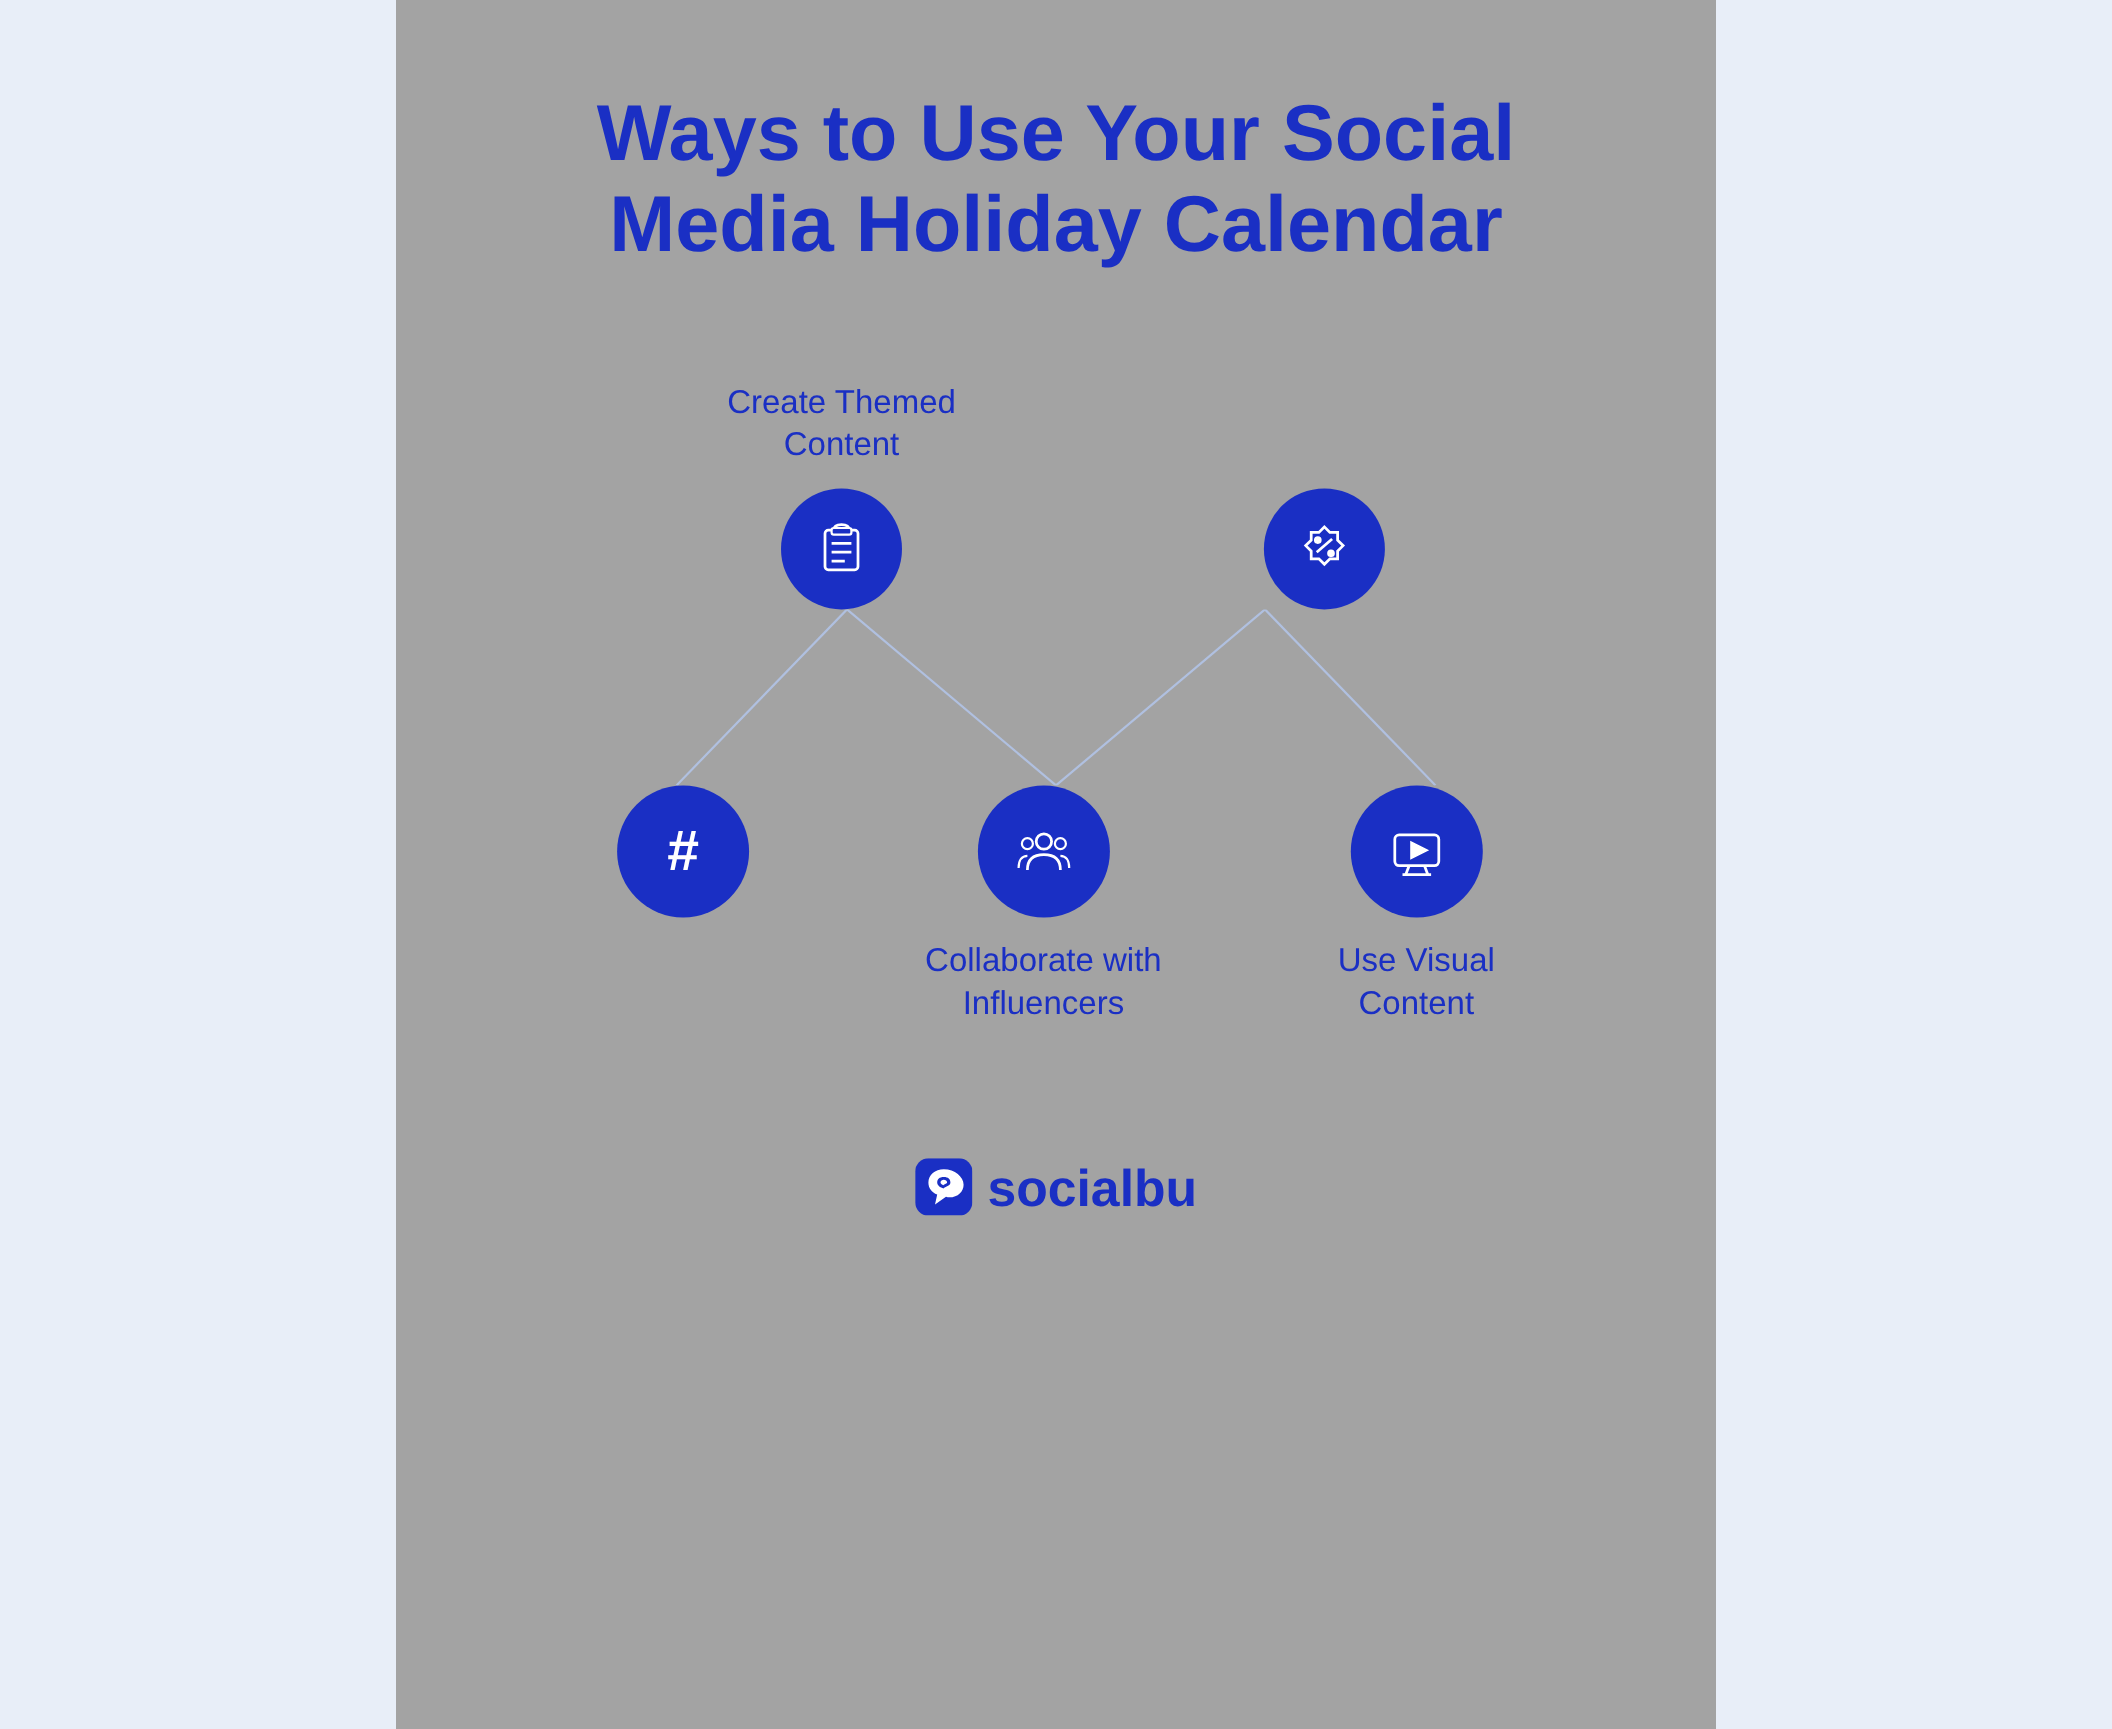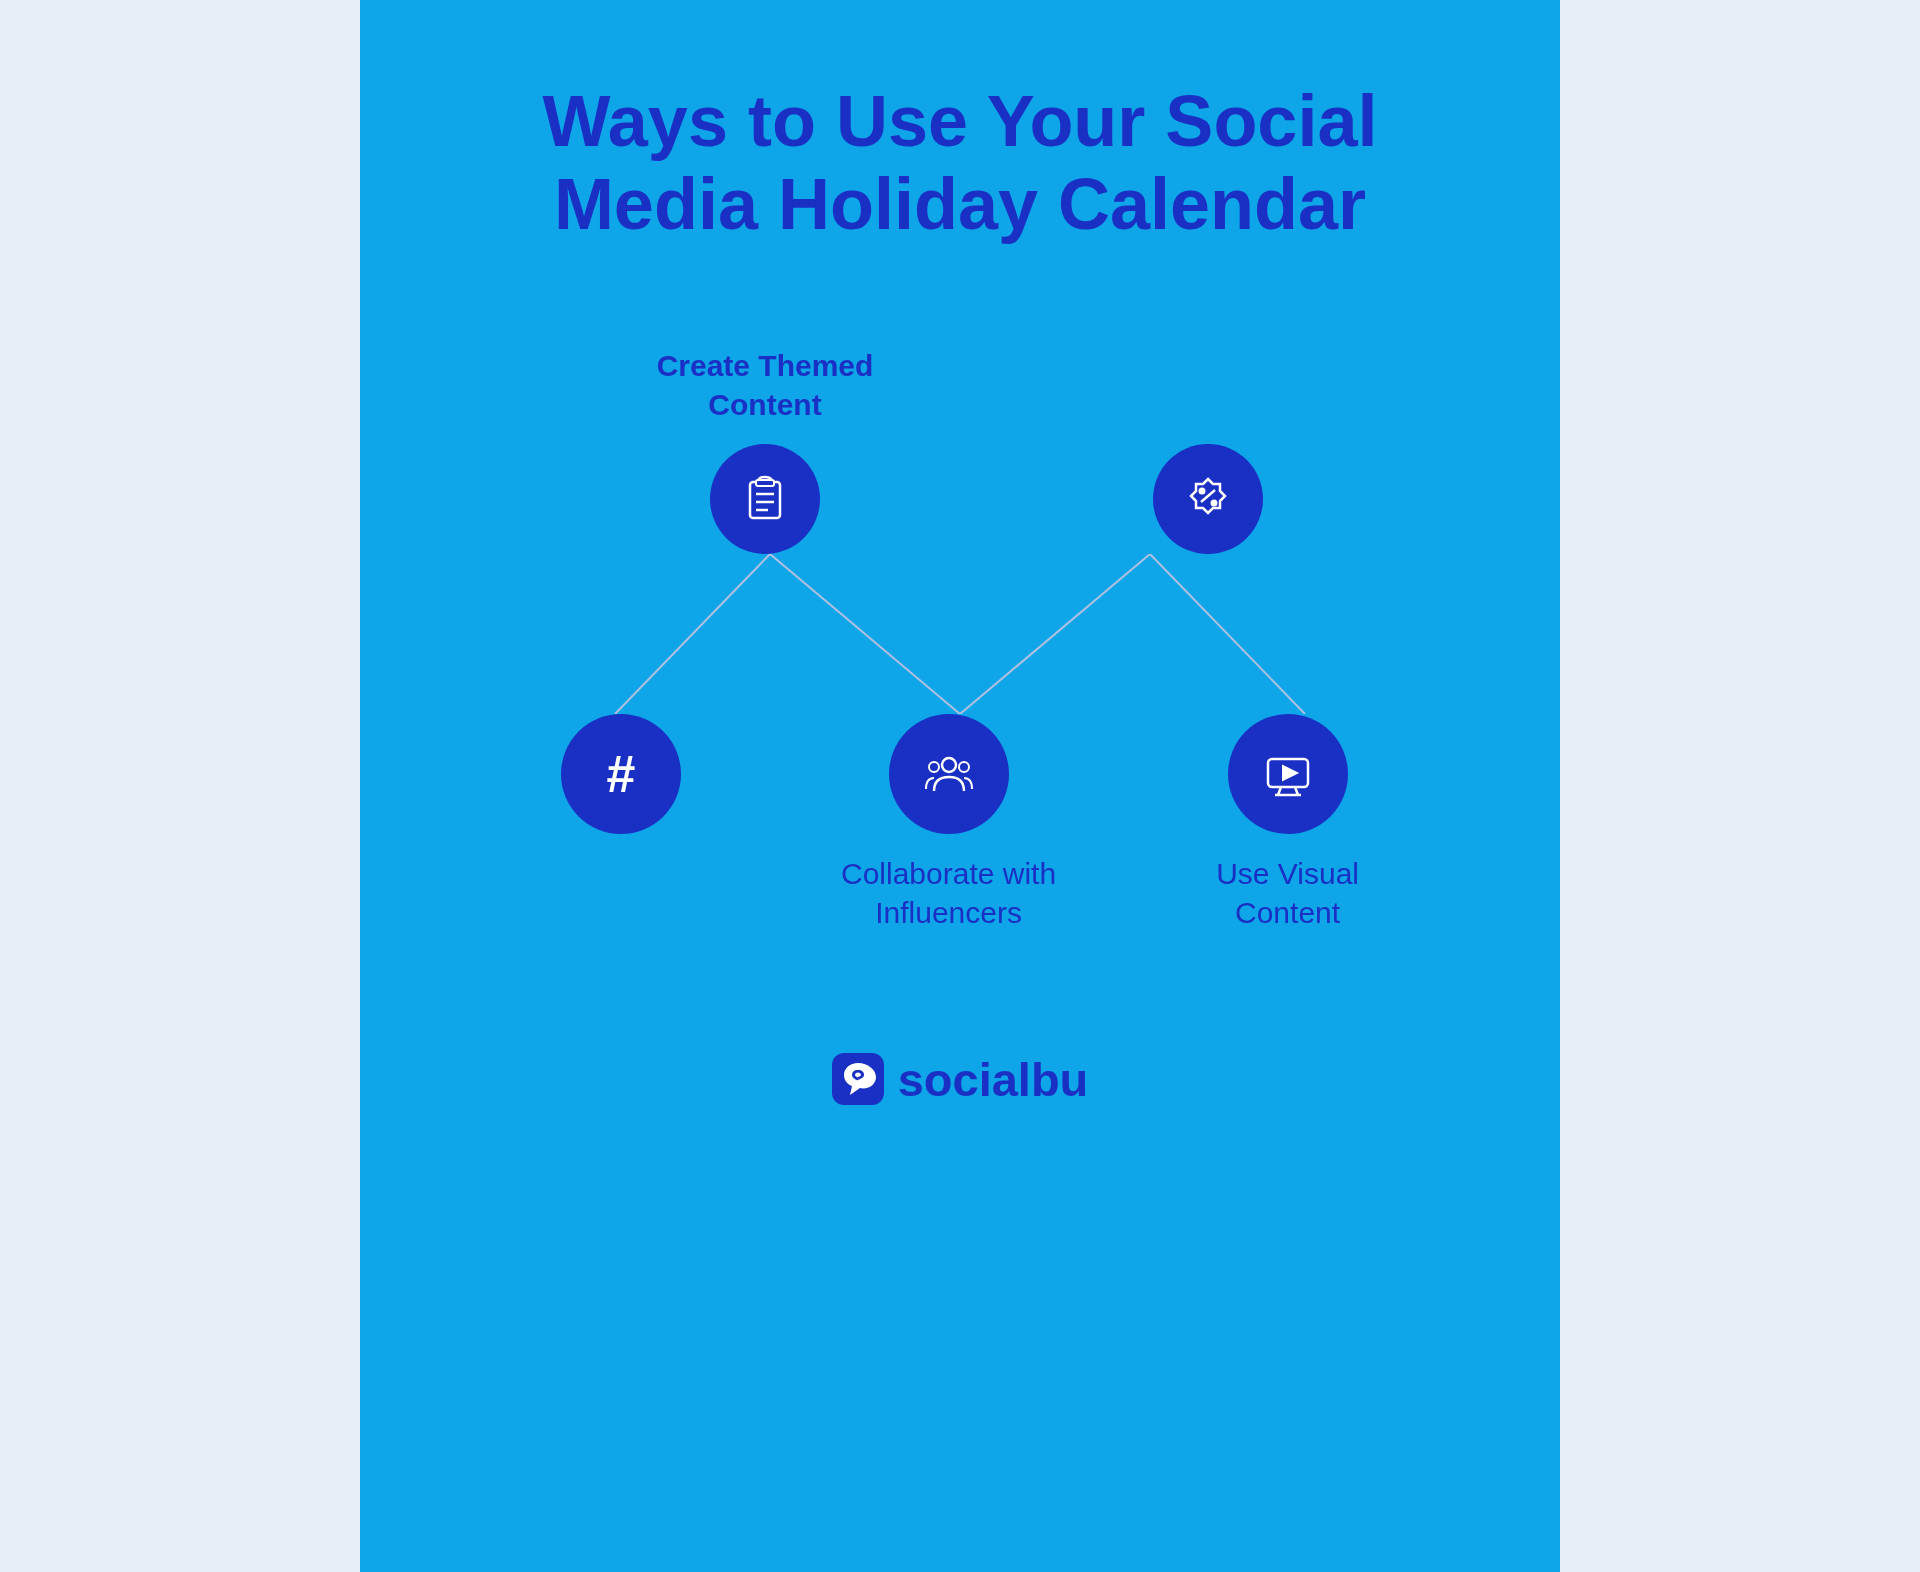--- a/index.html
+++ b/index.html
@@ -7,21 +7,21 @@
     body {
       background-color: #e8eef8;
       display: flex;
       justify-content: center;
       align-items: center;
       min-height: 100vh;
       font-family: 'Arial', sans-serif;
     }
 
     .card {
-      background-color: #0ea5e9;
+      background-color: #a3a3a3;
       width: 1200px;
       min-height: 1572px;
       display: flex;
       flex-direction: column;
       align-items: center;
       padding: 80px 60px 60px;
     }
 
     .main-title {
       font-size: 72px;
@@ -59,21 +59,21 @@
       align-items: center;
       gap: 0;
     }
 
     .node-label {
       font-size: 30px;
       color: #1a2fc4;
       text-align: center;
       line-height: 1.3;
       margin-bottom: 20px;
-      font-weight: 700;
+      font-weight: 400;
     }
 
     .node-circle {
       width: 110px;
       height: 110px;
       border-radius: 50%;
       background-color: #1a2fc4;
       display: flex;
       align-items: center;
       justify-content: center;

